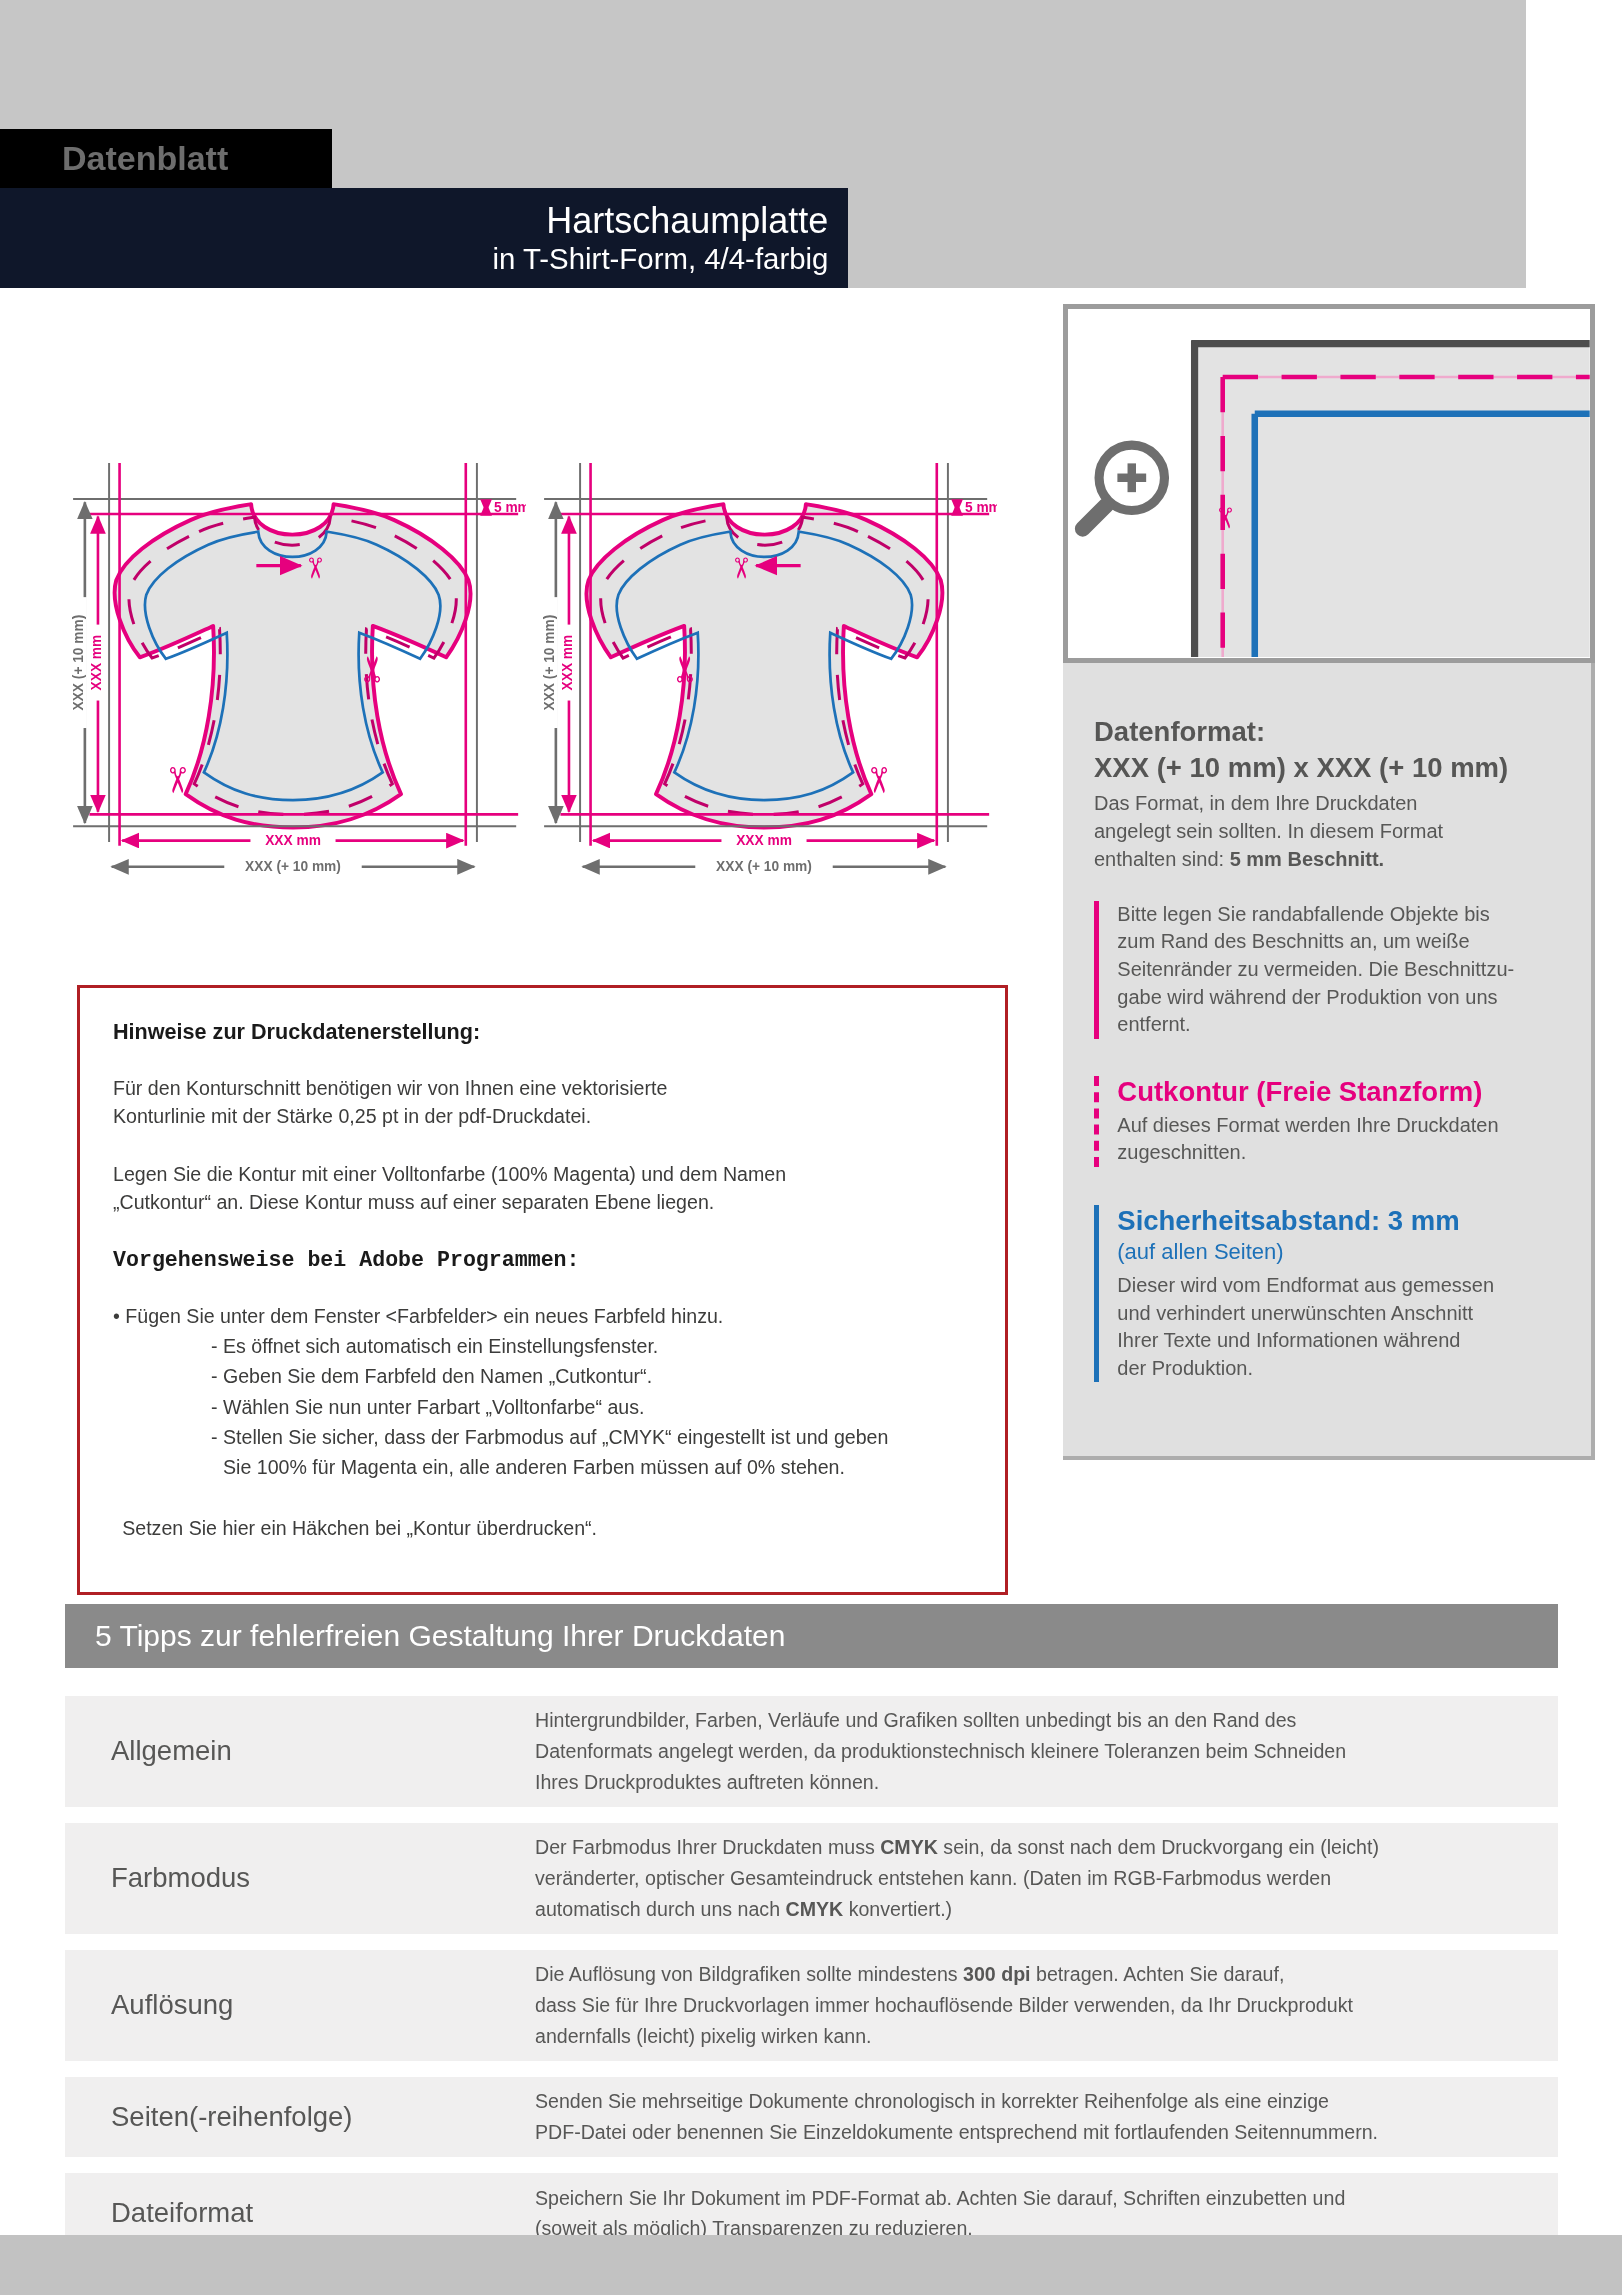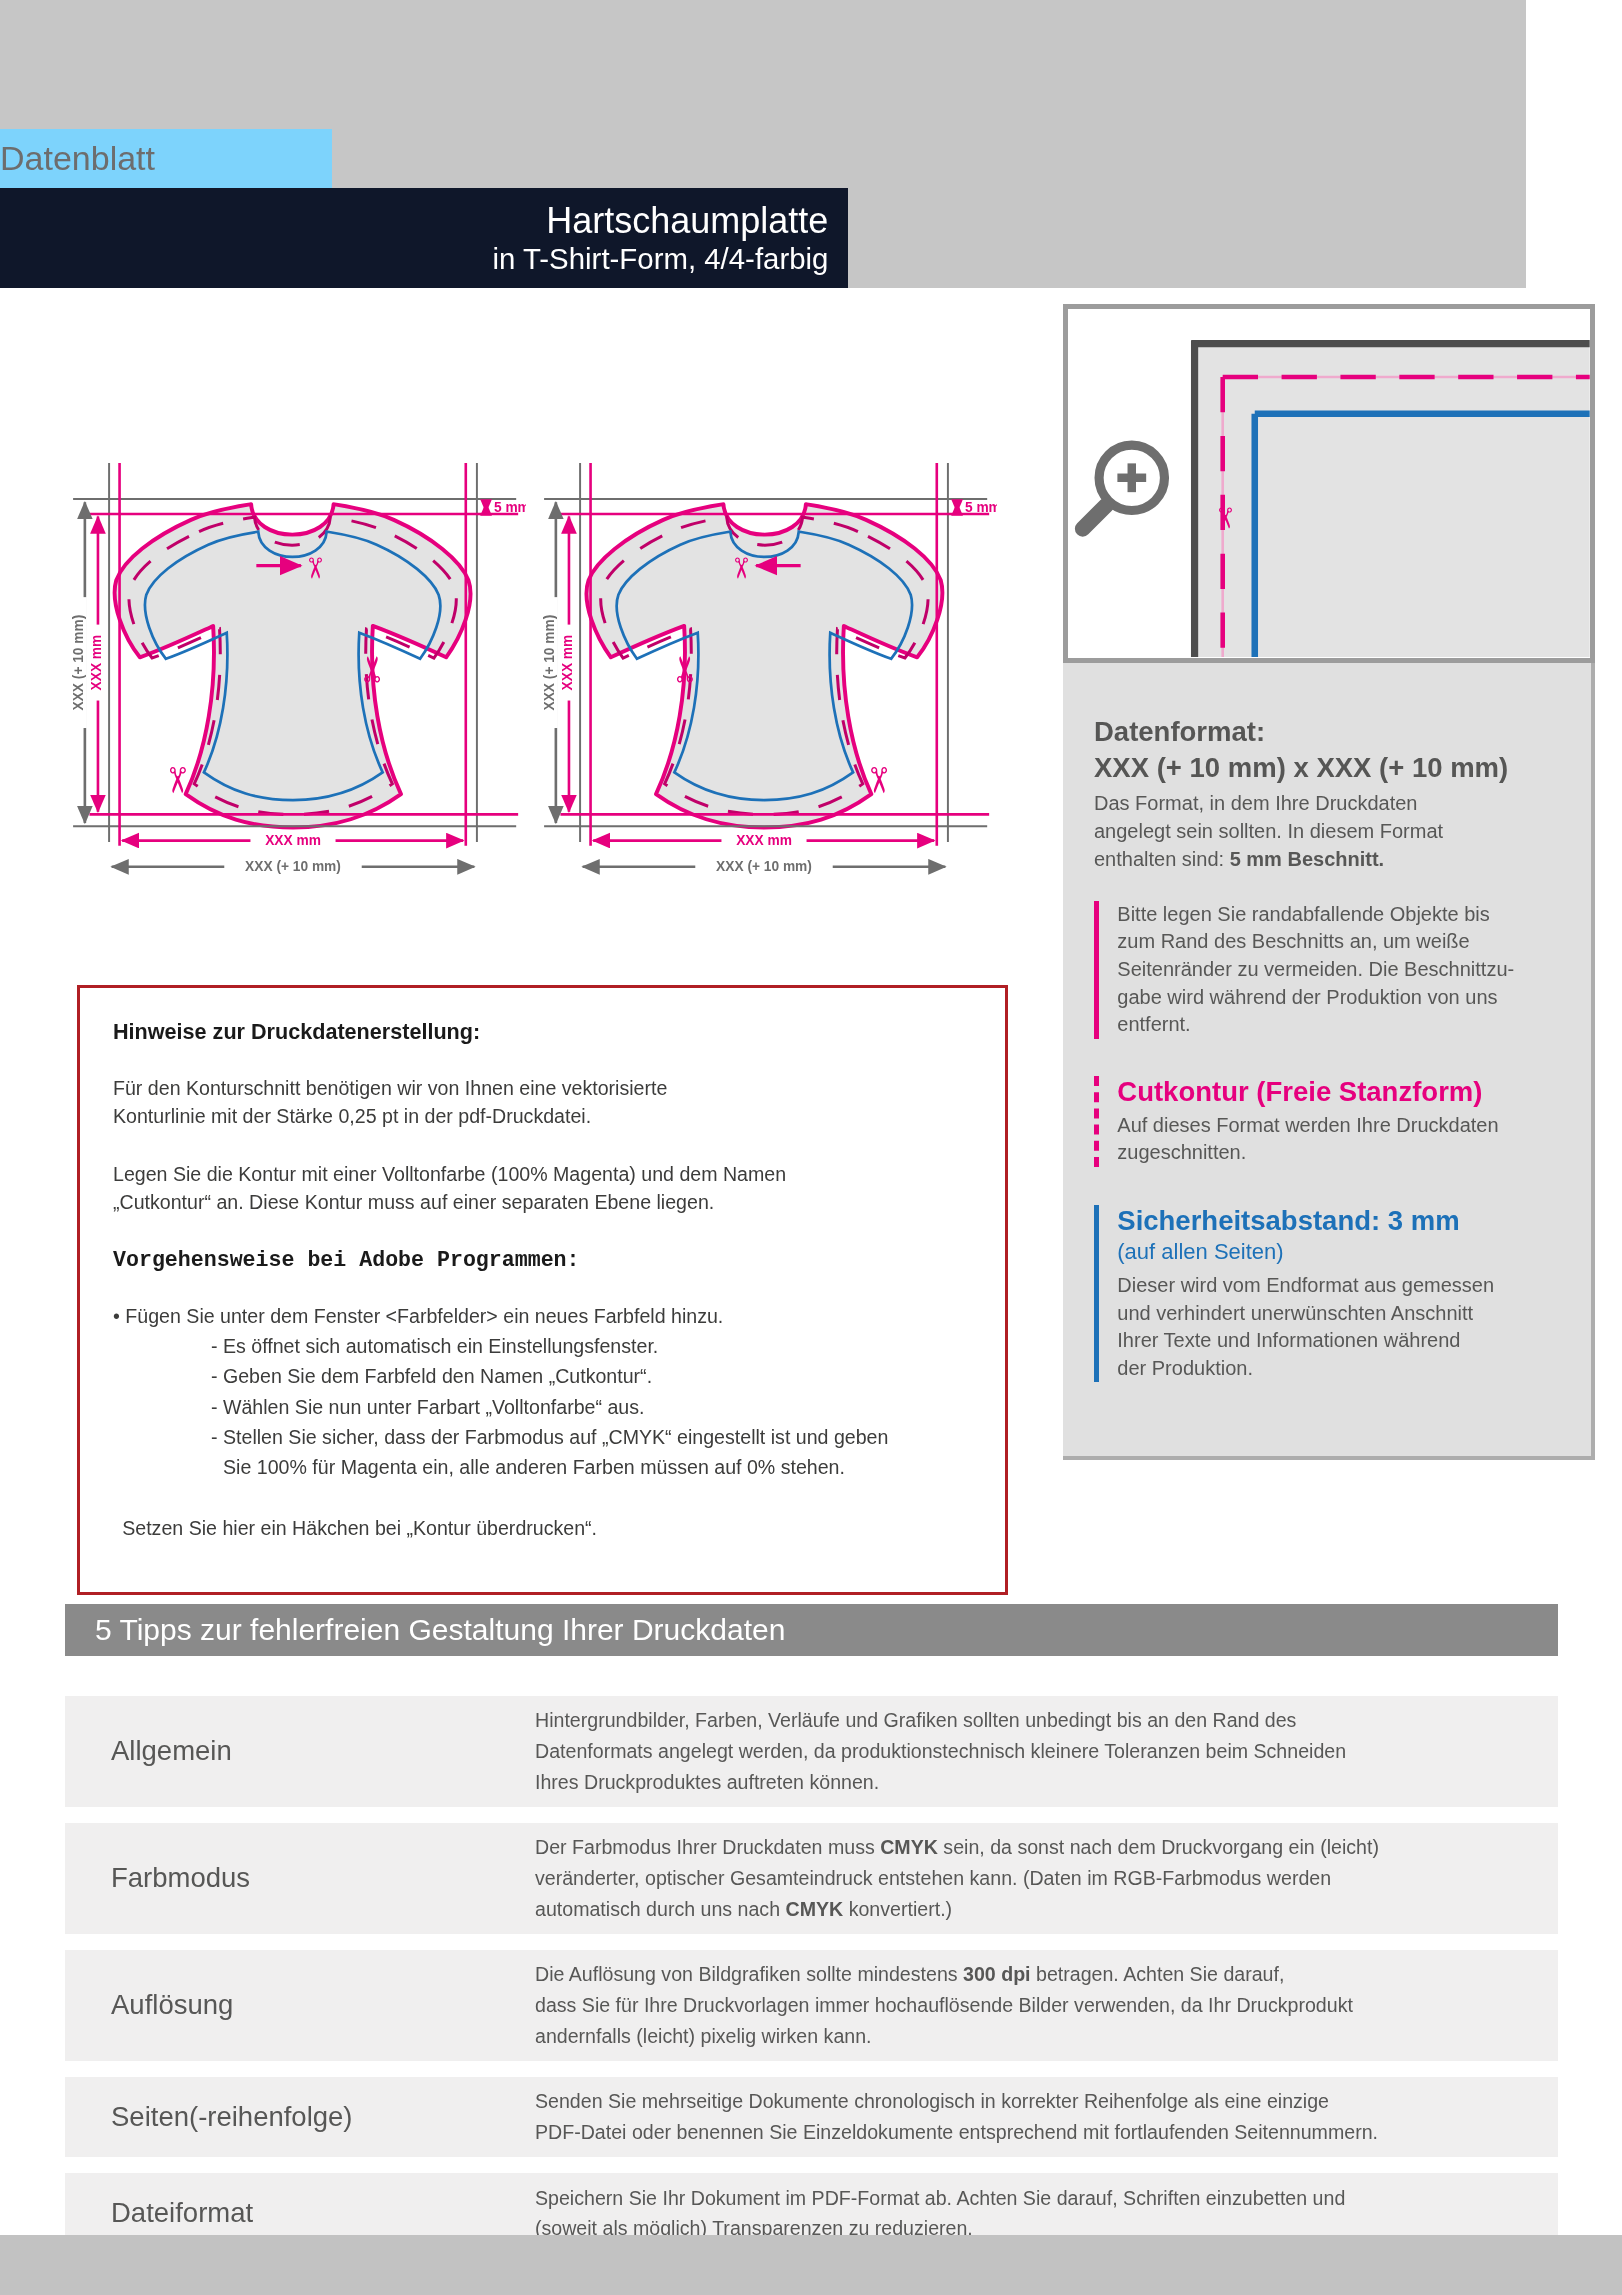--- a/index.html
+++ b/index.html
@@ -1,23 +1,23 @@
 <!DOCTYPE html>
 <html style="font-size:10.5px"><head>
 <meta charset="utf-8">
 <style>
   html,body{margin:0;padding:0;background:#ffffff;}
   .page{position:relative;width:1623px;height:2295px;background:#ffffff;overflow:hidden;
         font-family:"Liberation Sans",sans-serif;color:#575756;}
 
   
   .header-bg{position:absolute;left:0;top:0;width:1526px;height:288px;background:#c6c6c6;}
-  .title-box{position:absolute;left:0;top:129px;width:332px;height:59px;background:#7dd3fc;
-             display:flex;align-items:center;box-sizing:border-box;
-             font-size:34px;color:#6d6d6d;}
+  .title-box{position:absolute;left:0;top:129px;width:332px;height:59px;background:#000000;
+             display:flex;align-items:center;padding-left:62px;box-sizing:border-box;
+             font-size:34px;color:#6d6d6d;font-weight:bold;}
   .banner{position:absolute;left:0;top:188px;width:848px;height:100px;background:#0f172a;
           color:#ffffff;text-align:right;padding-right:19.6px;box-sizing:border-box;
           display:flex;flex-direction:column;justify-content:center;gap:5.2px;}
   .banner .l1{font-size:36px;line-height:1;white-space:nowrap;}
   .banner .l2{font-size:29.4px;line-height:1;white-space:nowrap;}
 
   
   .d1{position:absolute;left:60px;top:440px;}
   .d2{position:absolute;left:531px;top:440px;}
   .dimtext{font-size:21px;font-weight:bold;}
@@ -53,21 +53,21 @@
   .nb-sub{margin-top:31px;font-weight:bold;color:#1a1a1a;font-size:21.6px;font-family:Liberation Mono, monospace;}
   .nb-bullet{margin-top:30px;line-height:1.5;}
   .nb-bullet::before{content:"• ";}
   .nb-subitem{margin-left:98px;line-height:1.55;}
   .nb-subitem.cont{margin-left:110px;}
   .nb-bullet2{margin-top:31px;line-height:1.5;}
   .nb-bullet2 .first::before{content:"• ";}
   .nb-bullet2 .second{margin-left:9.2px;}
 
   
-  .tips-banner{position:absolute;left:65px;top:1604px;width:1493px;height:52px;background:#8a8a8a;
+  .tips-banner{position:absolute;left:65px;top:1604px;width:1493px;height:64px;background:#8a8a8a;
                color:#ffffff;font-size:30px;display:flex;align-items:center;padding-left:30px;
                box-sizing:border-box;}
   .tips-table{position:absolute;left:65px;top:1696px;width:1493px;}
   .tip-row{background:#f0efef;display:flex;margin-bottom:16.4px;}
   .tip-row.tall{min-height:105px;}
   .tip-row.short{min-height:73px;}
   .tip-label{width:470px;box-sizing:border-box;padding-left:46px;font-size:27.5px;color:#575756;
              display:flex;align-items:center;}
   .tip-text{flex:1;display:flex;align-items:center;padding:9.2px 26px 9.2px 0;box-sizing:border-box;}
   .tt{margin:0;font-size:19.6px;line-height:1.57;color:#575756;white-space:pre-line;}

